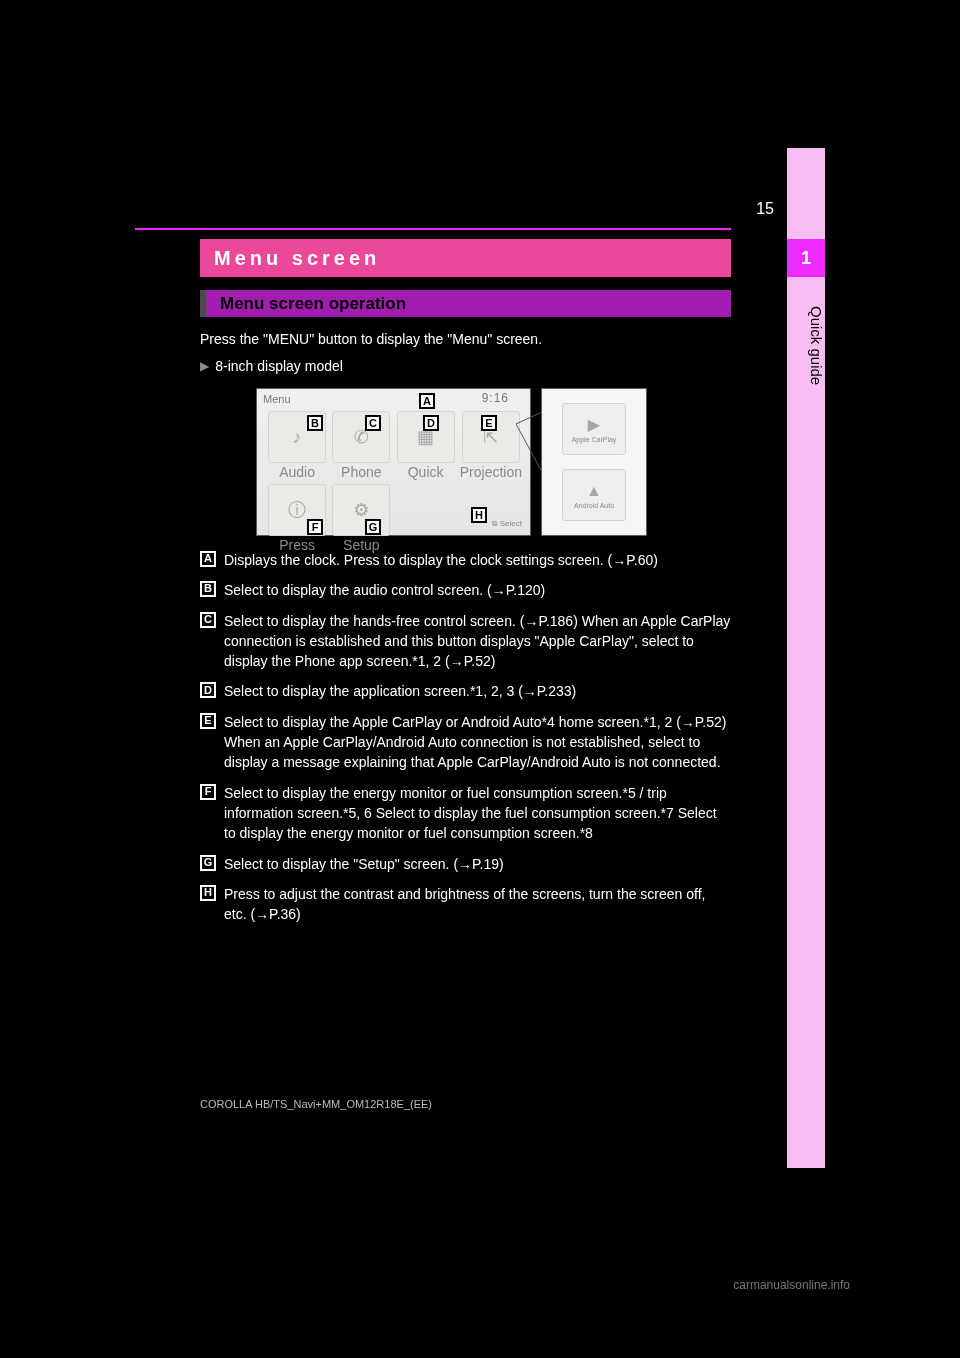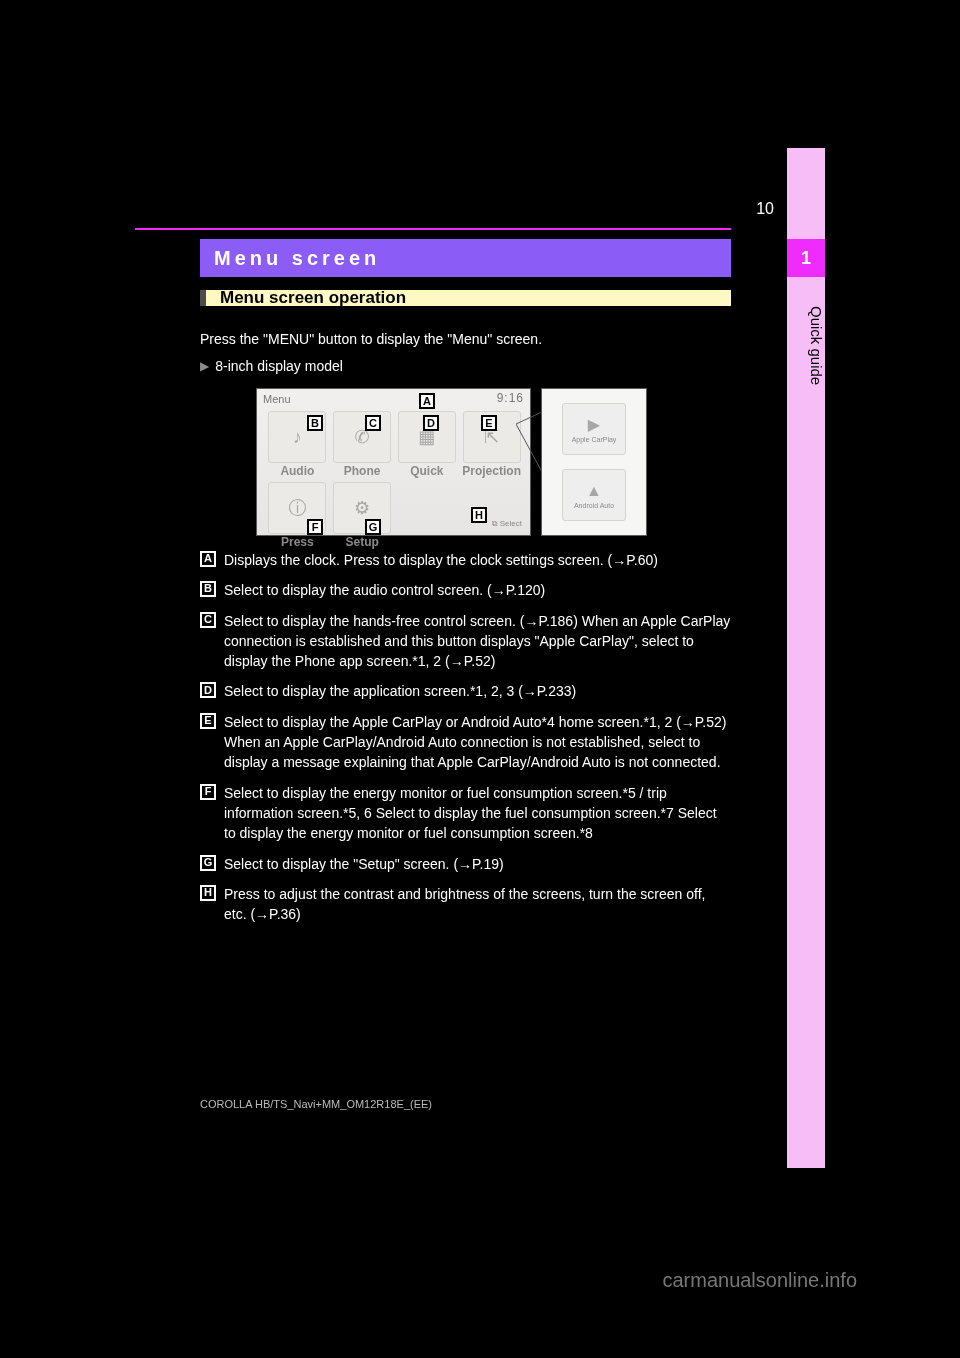--- a/index.html
+++ b/index.html
@@ -1,39 +1,39 @@
 <!DOCTYPE html>
 <html><head>
 <meta charset="utf-8">
 <style>
   * { box-sizing: border-box; margin: 0; padding: 0; }
   html, body { width: 960px; height: 1358px; background: #000; font-family: Arial, Helvetica, sans-serif; color: #fff; }
   .page { position: relative; width: 960px; height: 1358px; background: #000; }
 
   .top-hr { position: absolute; left: 135px; top: 228px; width: 596px; height: 2px; background: #ef2bff; }
-  .title-bar { position: absolute; left: 200px; top: 239px; width: 531px; height: 38px; background: #8b5cf6; color: #fff; font-weight: bold; font-size: 20px; letter-spacing: 4px; display: flex; align-items: center; padding-left: 14px; }
-  .section-bar { position: absolute; left: 200px; top: 290px; width: 531px; height: 16px; background: #fef9c3; color: #000; font-weight: bold; font-size: 17px; display: flex; align-items: center; padding-left: 14px; border-left: 6px solid #4b4b4b; }
+  .title-bar { position: absolute; left: 200px; top: 239px; width: 531px; height: 38px; background: #ec4899; color: #fff; font-weight: bold; font-size: 20px; letter-spacing: 4px; display: flex; align-items: center; padding-left: 14px; }
+  .section-bar { position: absolute; left: 200px; top: 290px; width: 531px; height: 27px; background: #a21caf; color: #000; font-weight: bold; font-size: 17px; display: flex; align-items: center; padding-left: 14px; border-left: 6px solid #4b4b4b; }
 
   .intro { position: absolute; left: 200px; top: 330px; width: 531px; font-size: 14px; line-height: 1.4; }
 
   .arrow-row { position: absolute; left: 200px; top: 358px; display: flex; align-items: center; font-size: 14px; }
   .arrow-row .tri { color: #8c8c8c; font-size: 12px; margin-right: 6px; }
 
   
   .figure { position: absolute; left: 256px; top: 388px; width: 392px; height: 148px; padding-left: 20px; }
   .fig-left { position: absolute; left: 0; top: 0; width: 275px; height: 148px; background: linear-gradient(#f1f0ee, #e6e5e3); border: 1px solid #5a5a5a; }
   .fig-right { position: absolute; left: 285px; top: 0; width: 106px; height: 148px; background: #f6f6f4; border: 1px solid #5a5a5a; display: flex; flex-direction: column; align-items: center; justify-content: space-evenly; }
   .callout-svg { position: absolute; left: 260px; top: 24px; }
 
   .menu-label { position: absolute; left: 6px; top: 4px; font-size: 11px; color: #777; }
-  .status-bar { position: absolute; right: 6px; top: 2px; font-size: 12px; color: #777; letter-spacing: 1px; }
+  .status-bar { position: absolute; right: 21px; top: 2px; font-size: 12px; color: #777; letter-spacing: 1px; }
 
   .grid { position: absolute; left: 10px; top: 22px; width: 255px; display: grid; grid-template-columns: repeat(4, 1fr); gap: 4px; }
   .tile { width: 58px; height: 52px; background: #eceae7; border: 1px solid #d6d4d1; border-radius: 3px; display: flex; align-items: center; justify-content: center; }
-  .tile-label { font-size: 12px; color: #8a8a8a; text-align: right; margin-top: 1px; font-weight: bold; }
+  .tile-label { font-size: 14px; color: #8a8a8a; text-align: right; margin-top: 1px; }
   .tile-wrap { display: flex; flex-direction: column; align-items: center; }
   .tile-icon { font-size: 18px; color: #a7a7a7; }
 
   .display-btn { position: absolute; right: 8px; bottom: 6px; font-size: 8px; color: #8a8a8a; }
 
   .sq { position: absolute; width: 16px; height: 16px; border: 2px solid #000; background: #fff; color: #000; font-size: 11px; font-weight: bold; display: flex; align-items: center; justify-content: center; }
   .sq.A { left: 162px; top: 4px; }
   .sq.B { left: 50px; top: 26px; }
   .sq.C { left: 108px; top: 26px; }
   .sq.D { left: 166px; top: 26px; }
@@ -51,33 +51,33 @@
   .item { display: flex; align-items: flex-start; margin-bottom: 10px; font-size: 14px; line-height: 1.45; }
   .item .sq2 { flex: 0 0 16px; width: 16px; height: 16px; border: 2px solid #fff; background: #000; color: #fff; font-size: 11px; font-weight: bold; display: flex; align-items: center; justify-content: center; margin-right: 8px; margin-top: 1px; }
   .item .txt { flex: 1; }
 
   
   .side { position: absolute; right: 135px; top: 148px; width: 38px; height: 1020px; background: #f6bdf6; }
   .side-chapter { position: absolute; right: 135px; top: 239px; width: 38px; height: 38px; background: #ef2bff; color: #fff; font-weight: bold; font-size: 18px; display: flex; align-items: center; justify-content: center; }
   .side-label { position: absolute; right: 135px; top: 300px; width: 38px; color: #000; font-size: 15px; writing-mode: vertical-rl; text-align: center; padding-top: 6px; }
 
   .page-no { position: absolute; right: 186px; top: 200px; font-size: 16px; }
-  .watermark { position: absolute; right: 103px; bottom: 66px; font-size: 20px; color: #777; font-family: Arial; }
+  .watermark { position: absolute; right: 110px; bottom: 66px; font-size: 12px; color: #777; font-family: Arial; }
   .footnote-code { position: absolute; left: 200px; top: 1098px; font-size: 11px; color: #bbb; }
 </style>
 </head>
 <body>
 
 <div class="page">
 
   <div class="side"></div>
   <div class="side-chapter">1</div>
   <div class="side-label">Quick guide</div>
 
-  <div class="page-no">10</div>
+  <div class="page-no">15</div>
 
   <div class="top-hr"></div>
 
   <div class="title-bar">Menu screen</div>
   <div class="section-bar">Menu screen operation</div>
 
   <div class="intro">Press the "MENU" button to display the "Menu" screen.</div>
 
   <div class="arrow-row">
     <span class="tri">▶</span>

